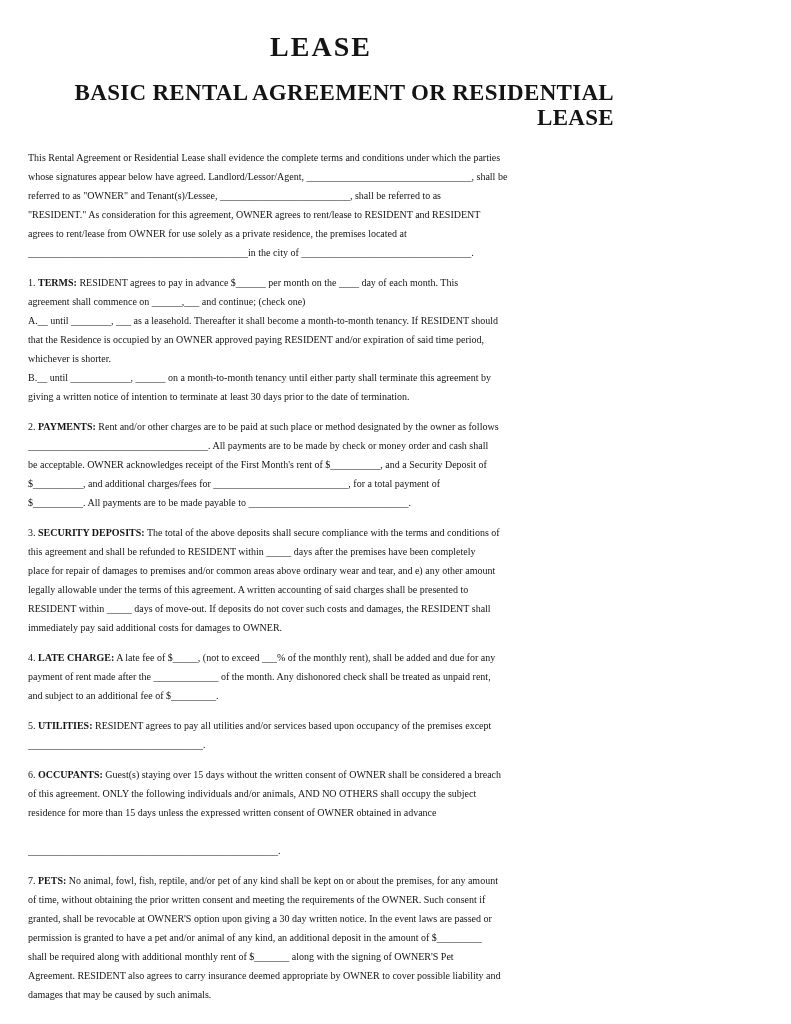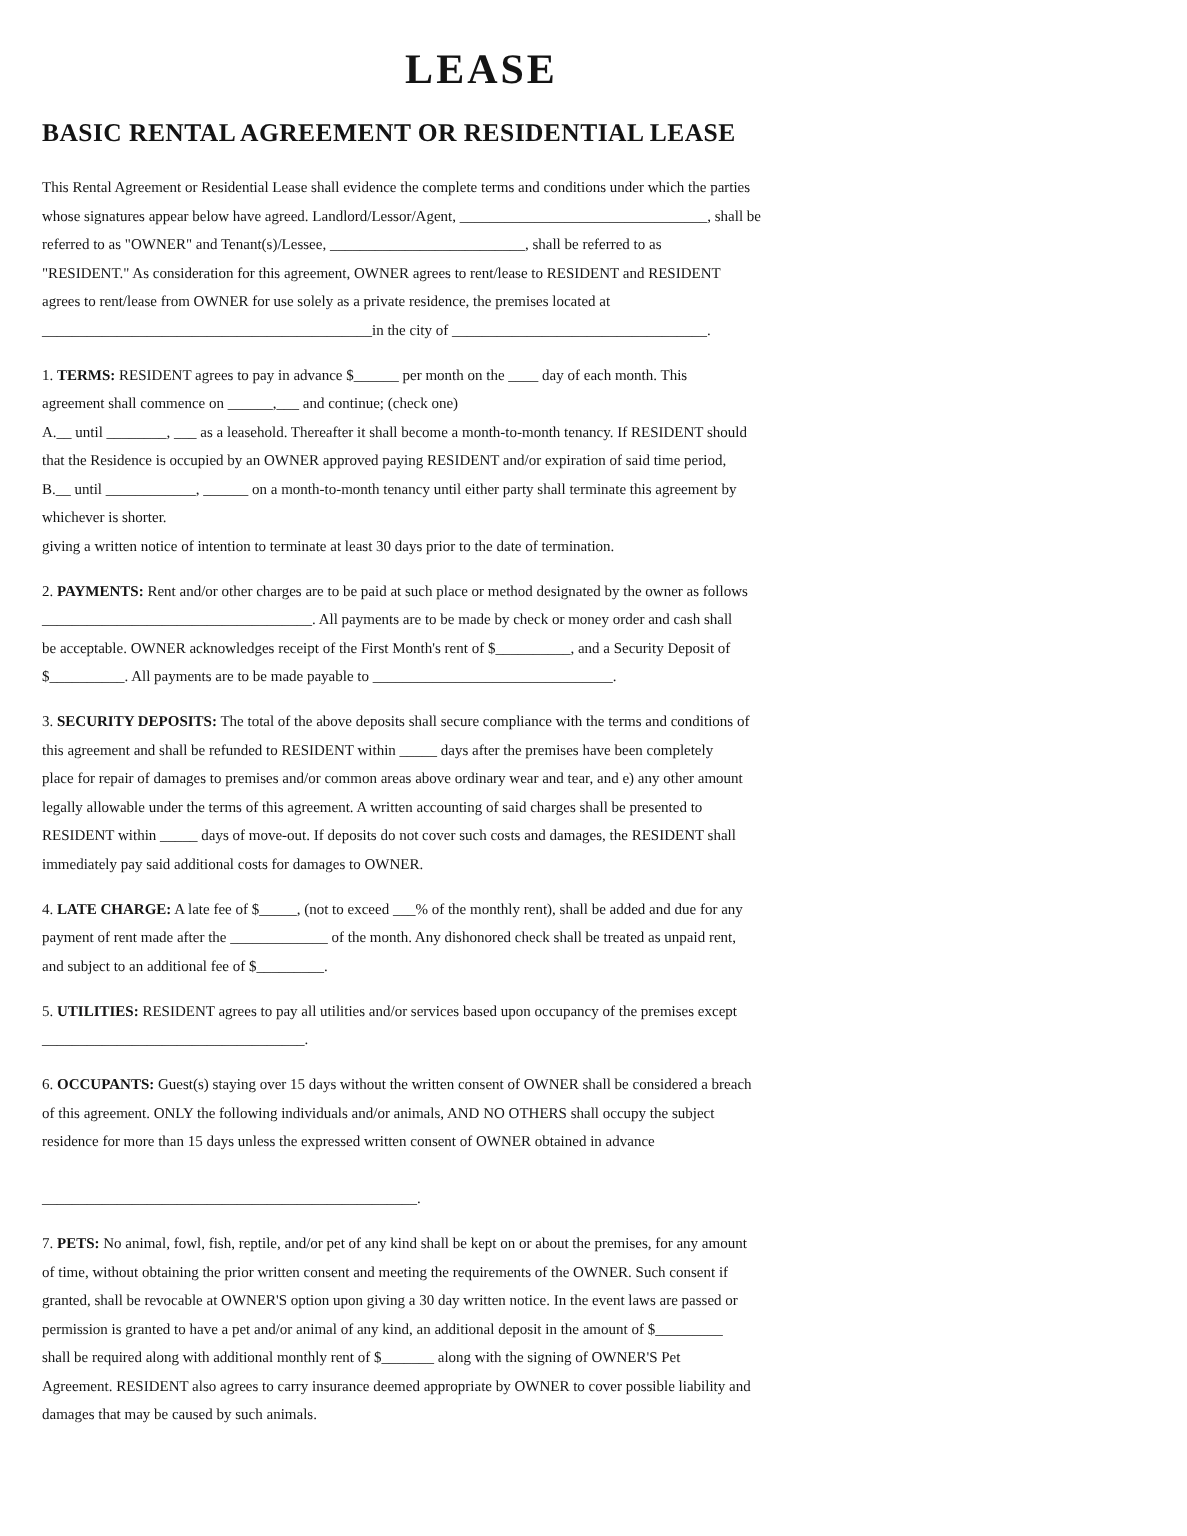--- a/index.html
+++ b/index.html
@@ -21,22 +21,22 @@
   .title {
     margin: 7px 0 0 0;
     text-align: center;
     font-size: 28px;
     font-weight: bold;
     letter-spacing: 2px;
     line-height: 1;
   }
   .subtitle {
     margin: 19px 0 0 0;
-    text-align: left;
-    font-size: 17px;
+    text-align: right;
+    font-size: 23px;
     font-weight: bold;
     letter-spacing: 0.3px;
     line-height: 1.1;
   }
   .doc-body {
     margin-top: 17px;
   }
   .para {
     margin: 0 0 11px 0;
   }
@@ -63,28 +63,29 @@
         <div class="line">referred to as "OWNER" and Tenant(s)/Lessee, __________________________, shall be referred to as</div>
         <div class="line">"RESIDENT." As consideration for this agreement, OWNER agrees to rent/lease to RESIDENT and RESIDENT</div>
         <div class="line">agrees to rent/lease from OWNER for use solely as a private residence, the premises located at</div>
         <div class="line">____________________________________________in the city of __________________________________.</div>
       </div>
       <div class="para">
         <div class="line"><span>1. </span><span class="sec-label">TERMS:</span> RESIDENT agrees to pay in advance $______ per month on the ____ day of each month. This</div>
         <div class="line">agreement shall commence on ______,___ and continue; (check one)</div>
         <div class="line">A.__ until ________, ___ as a leasehold. Thereafter it shall become a month-to-month tenancy. If RESIDENT should</div>
         <div class="line">that the Residence is occupied by an OWNER approved paying RESIDENT and/or expiration of said time period,</div>
+        <div class="line">whichever is shorter.</div>
         <div class="line">B.__ until ____________, ______ on a month-to-month tenancy until either party shall terminate this agreement by</div>
-        <div class="line">whichever is shorter.</div>
         <div class="line">giving a written notice of intention to terminate at least 30 days prior to the date of termination.</div>
       </div>
       <div class="para">
         <div class="line"><span>2. </span><span class="sec-label">PAYMENTS:</span> Rent and/or other charges are to be paid at such place or method designated by the owner as follows</div>
         <div class="line">____________________________________. All payments are to be made by check or money order and cash shall</div>
         <div class="line">be acceptable. OWNER acknowledges receipt of the First Month's rent of $__________, and a Security Deposit of</div>
+        <div class="line">$__________, and additional charges/fees for ___________________________, for a total payment of</div>
         <div class="line">$__________. All payments are to be made payable to ________________________________.</div>
       </div>
       <div class="para">
         <div class="line"><span>3. </span><span class="sec-label">SECURITY DEPOSITS:</span> The total of the above deposits shall secure compliance with the terms and conditions of</div>
         <div class="line">this agreement and shall be refunded to RESIDENT within _____ days after the premises have been completely</div>
         <div class="line">place for repair of damages to premises and/or common areas above ordinary wear and tear, and e) any other amount</div>
         <div class="line">legally allowable under the terms of this agreement. A written accounting of said charges shall be presented to</div>
         <div class="line">RESIDENT within _____ days of move-out. If deposits do not cover such costs and damages, the RESIDENT shall</div>
         <div class="line">immediately pay said additional costs for damages to OWNER.</div>
       </div>

